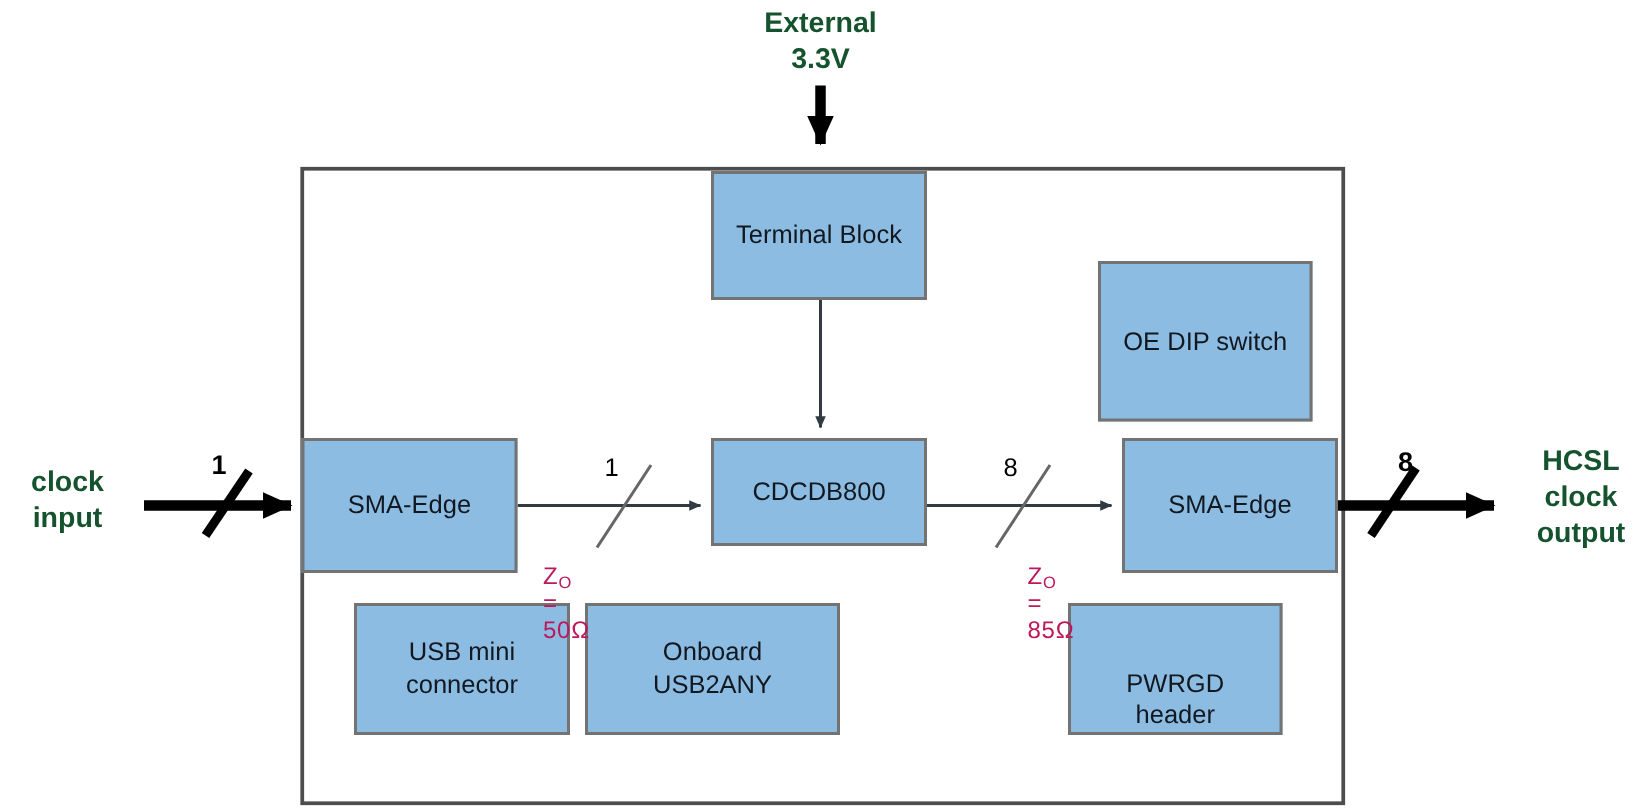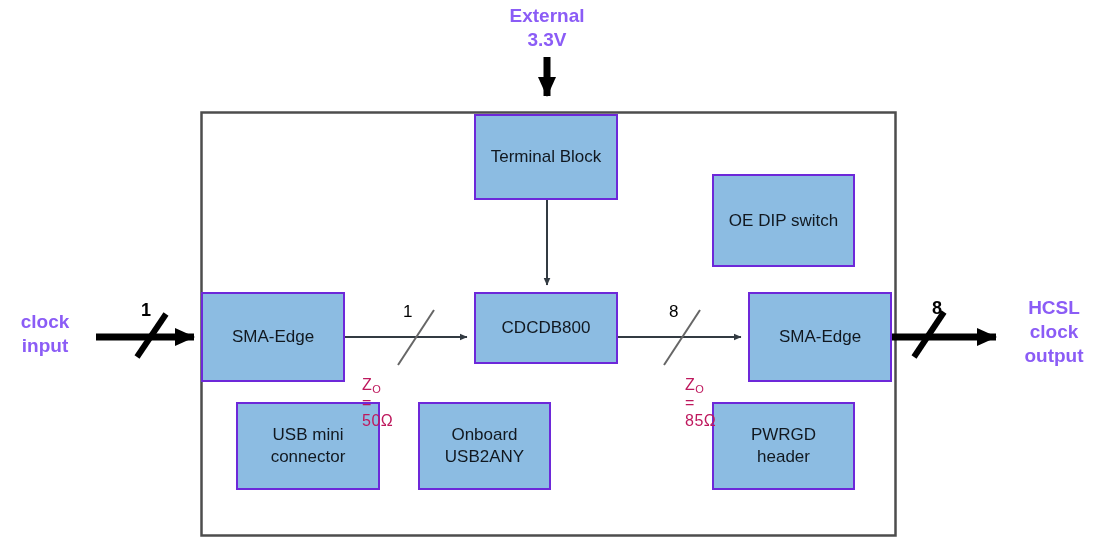--- a/index.html
+++ b/index.html
@@ -18,35 +18,35 @@
   #svg-layer {
     position: absolute;
     left: 0;
     top: 0;
     width: 1100px;
     height: 541px;
   }
   .blk {
     position: absolute;
     background: #8cbce2;
-    border: 2px solid #6d28d9;
+    border: 2px solid #737373;
     box-sizing: border-box;
     display: flex;
     align-items: center;
     justify-content: center;
     text-align: center;
     color: #111820;
     font-size: 17px;
     line-height: 1.28;
     white-space: pre-line;
     z-index: 3;
   }
   .lbl {
     position: absolute;
-    color: #8b5cf6;
+    color: #14532d;
     z-index: 4;
     white-space: pre-line;
   }
   .bold-lbl {
     font-weight: bold;
     font-size: 19px;
     line-height: 1.25;
     text-align: center;
   }
   .bus-num {
@@ -102,47 +102,47 @@
     <line x1="664" y1="365" x2="700" y2="310" stroke="#666666" stroke-width="2"></line>
 
     <line x1="892" y1="337" x2="996" y2="337" stroke="#000000" stroke-width="7" marker-end="url(#arrBold)"></line>
     <line x1="914" y1="357" x2="944" y2="312" stroke="#000000" stroke-width="6"></line>
   </svg>
 
   <div class="blk" style="left:474px; top:114px; width:144px; height:86px;">
     <span>Terminal Block</span>
   </div>
 
-  <div class="blk" style="left:712px; top:174px; width:143px; height:93px;">
+  <div class="blk" style="left:732px; top:174px; width:143px; height:107px;">
     <span>OE DIP switch</span>
   </div>
 
   <div class="blk" style="left:201px; top:292px; width:144px; height:90px;">
     <span>SMA-Edge</span>
   </div>
 
   <div class="blk" style="left:474px; top:292px; width:144px; height:72px;">
     <span>CDCDB800</span>
   </div>
 
   <div class="blk" style="left:748px; top:292px; width:144px; height:90px;">
     <span>SMA-Edge</span>
   </div>
 
   <div class="blk" style="left:236px; top:402px; width:144px; height:88px;">
     <span>USB mini
 connector</span>
   </div>
 
-  <div class="blk" style="left:390px; top:402px; width:133px; height:88px;margin-left:28px;">
+  <div class="blk" style="left:390px; top:402px; width:170px; height:88px;">
     <span>Onboard
 USB2ANY</span>
   </div>
 
-  <div class="blk" style="left:712px; top:402px; width:143px; height:88px;">
+  <div class="blk" style="left:712px; top:402px; width:143px; height:88px;align-items:flex-end;">
     <span>PWRGD
 header</span>
   </div>
 
   <div class="lbl bold-lbl" style="left:447px; top:4px; width:200px;">External
 3.3V</div>
 
   <div class="lbl bold-lbl" style="left:2px; top:310px; width:86px;">clock
 input</div>
 

